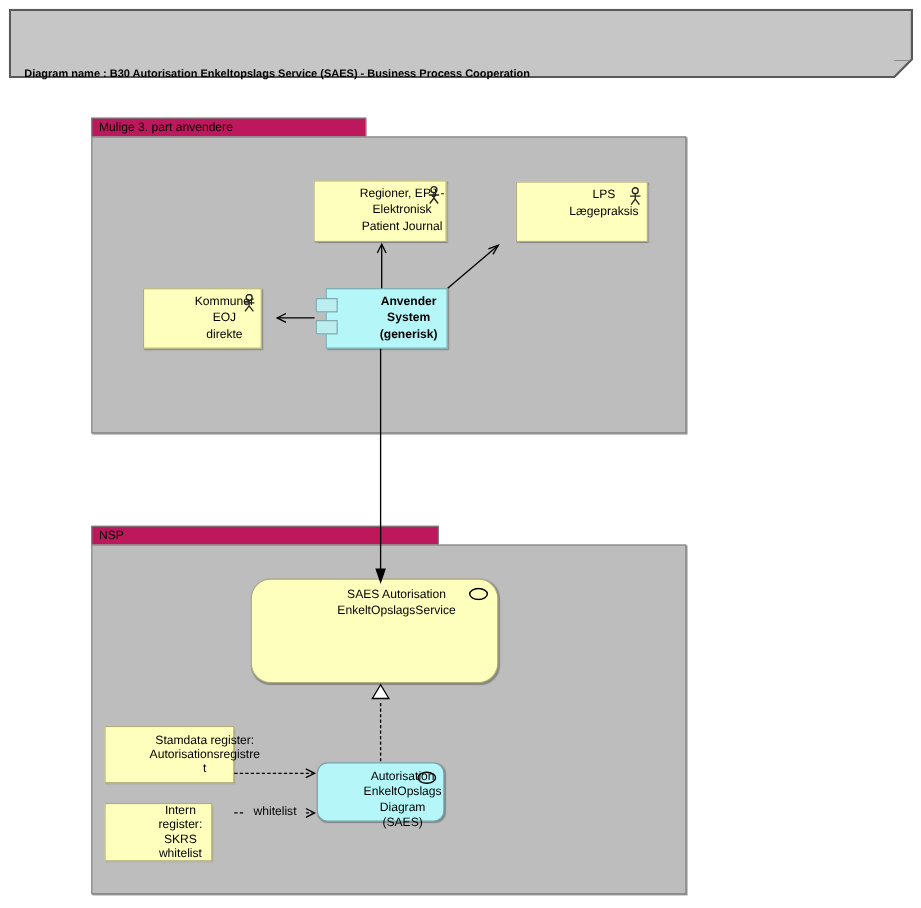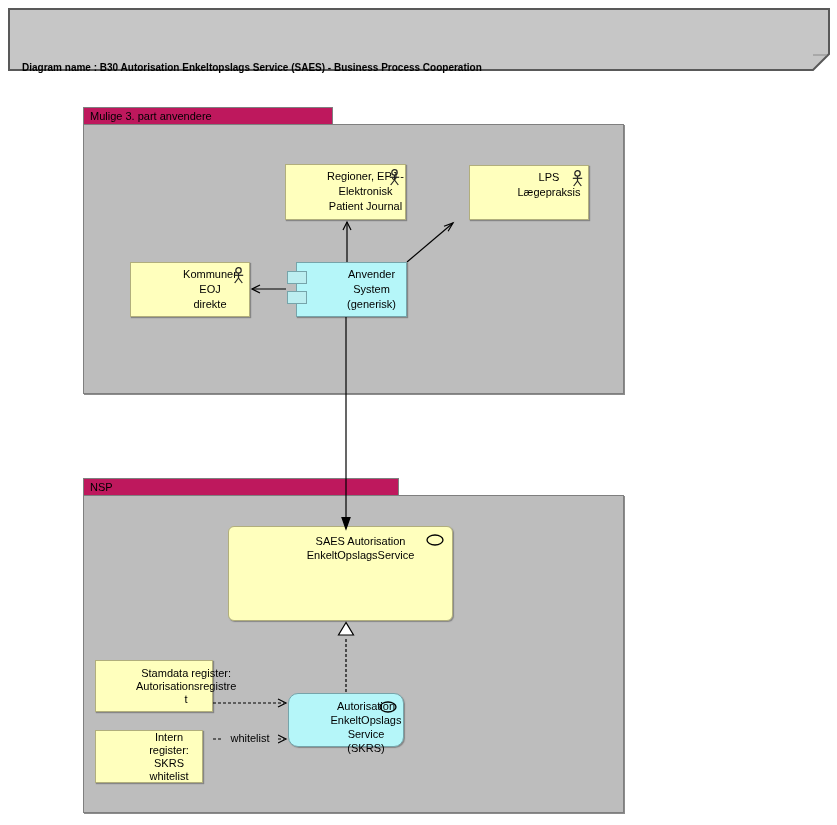--- a/index.html
+++ b/index.html
@@ -24,37 +24,37 @@
 
   
   .node{z-index:3;font-size:11px;text-align:center;
         box-shadow:1px 1px 1px rgba(80,80,80,.5);padding-left:40px;}
   .business{background:#ffffbd;border:1px solid #b1ae7c;}
   .app{background:#b5f6f9;border:1px solid #76a4aa;}
   .txt{white-space:pre-line;line-height:15px;padding-top:4px;}
 
   #regioner{left:285px;top:164px;width:121px;height:56px;}
   #lps{left:453px;top:165px;width:120px;height:55px;margin-left:16px;}
-  #kommuner{left:130px;top:262px;width:120px;height:55px;}
-  #anvender{left:296px;top:262px;width:111px;height:55px;}
+  #kommuner{left:130px;top:262px;width:108px;height:55px;}
+  #anvender{left:296px;top:262px;width:111px;height:55px;font-weight:bold;}
   .port{position:absolute;left:-10px;width:20px;height:13px;
         background:#bceef0;border:1px solid #76a4aa;box-sizing:border-box;}
   #port1{top:8px;} #port2{top:28px;}
 
-  #saes-service{left:228px;top:526px;width:225px;height:95px;border-radius:6px;}
+  #saes-service{left:228px;top:526px;width:225px;height:95px;border-radius:18px;}
   #saes-service .txt{padding-top:7px;line-height:14px;}
   #auto-service{left:288px;top:693px;width:116px;height:54px;border-radius:10px;}
   #auto-service .txt{padding-top:5px;line-height:14px;}
 
   .object{display:flex;flex-direction:row;}
   .obj-band{height:10px;border-bottom:1px solid #b1ae7c;flex:none;}
   .obj-text{flex:1;display:flex;flex-direction:column;justify-content:center;
             white-space:pre-line;line-height:13px;}
   #stamdata{left:95px;top:660px;width:118px;height:52px;}
-  #intern{left:95px;top:730px;width:108px;height:53px;}
+  #intern{left:95px;top:730px;width:98px;height:53px;}
 
   .actor-ico{position:absolute;right:4px;top:4px;}
   .svc-ico{position:absolute;right:8px;top:7px;}
 
   
   #wires{left:0;top:0;z-index:4;pointer-events:none;}
   #whitelist-label{left:222px;top:731px;width:56px;height:15px;z-index:5;
       background:#bdbdbd;font-size:11px;line-height:15px;text-align:center;}
 </style>
 </head>
@@ -130,21 +130,21 @@
   <div class="txt">SAES Autorisation
 EnkeltOpslagsService</div>
   <svg class="svc-ico" width="18" height="12" viewBox="0 0 18 12">
     <ellipse cx="9" cy="6" rx="8" ry="5" fill="none" stroke="#000" stroke-width="1.3"></ellipse>
   </svg>
 </div>
 
 <div id="auto-service" class="abs node app">
   <div class="txt">Autorisation
 EnkeltOpslags
-Service (SKRS)</div>
+Diagram (SAES)</div>
   <svg class="svc-ico" width="18" height="12" viewBox="0 0 18 12" style="right:6px;">
     <ellipse cx="9" cy="6" rx="8" ry="5" fill="none" stroke="#000" stroke-width="1.3"></ellipse>
   </svg>
 </div>
 
 <div id="stamdata" class="abs node business object">
   <div class="obj-band"></div>
   <div class="obj-text">Stamdata register:
 Autorisationsregistre
 t</div>

